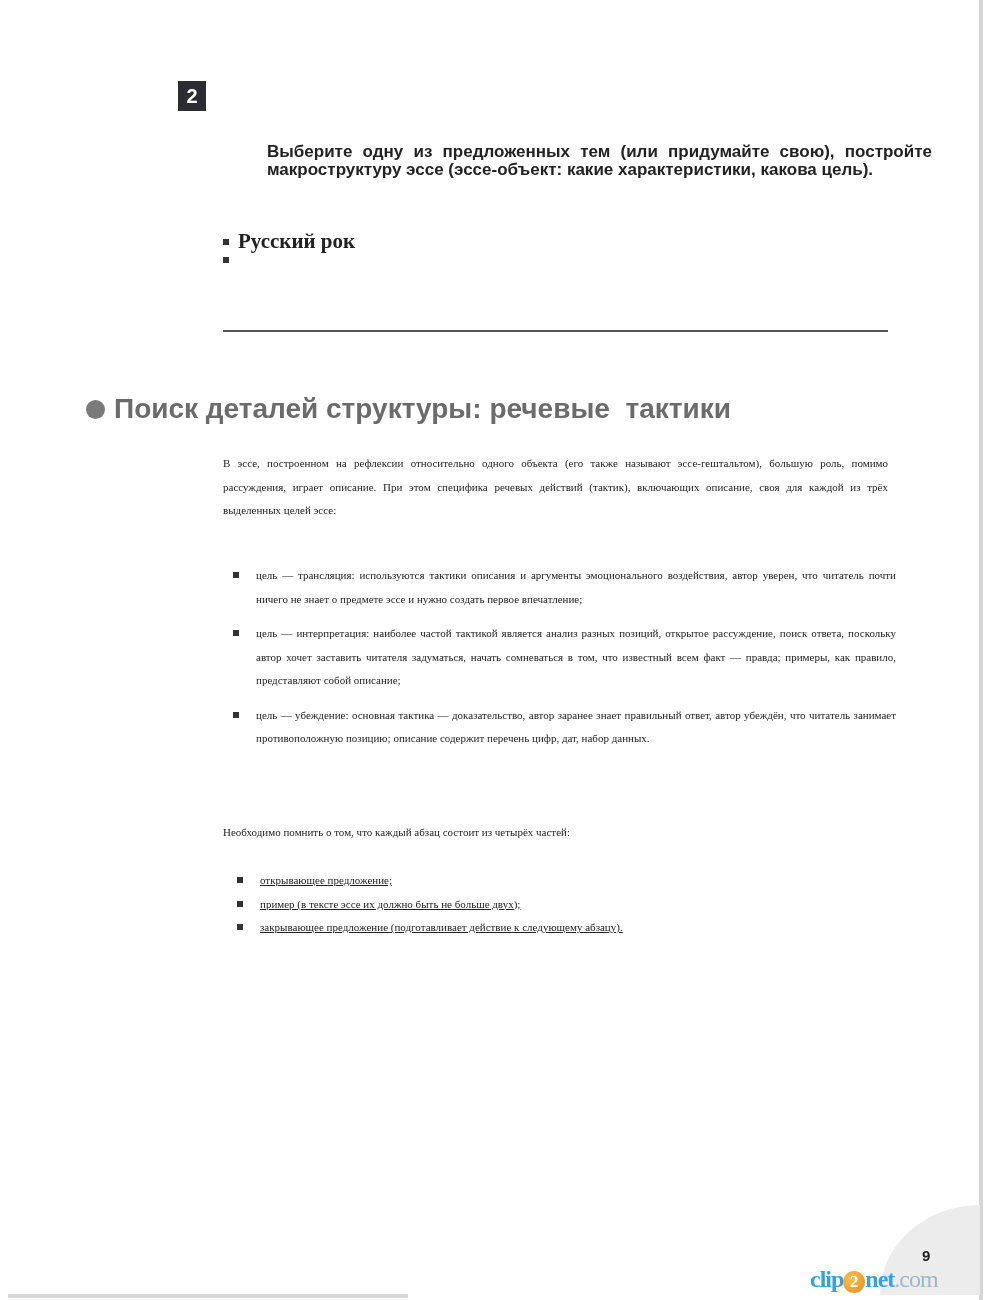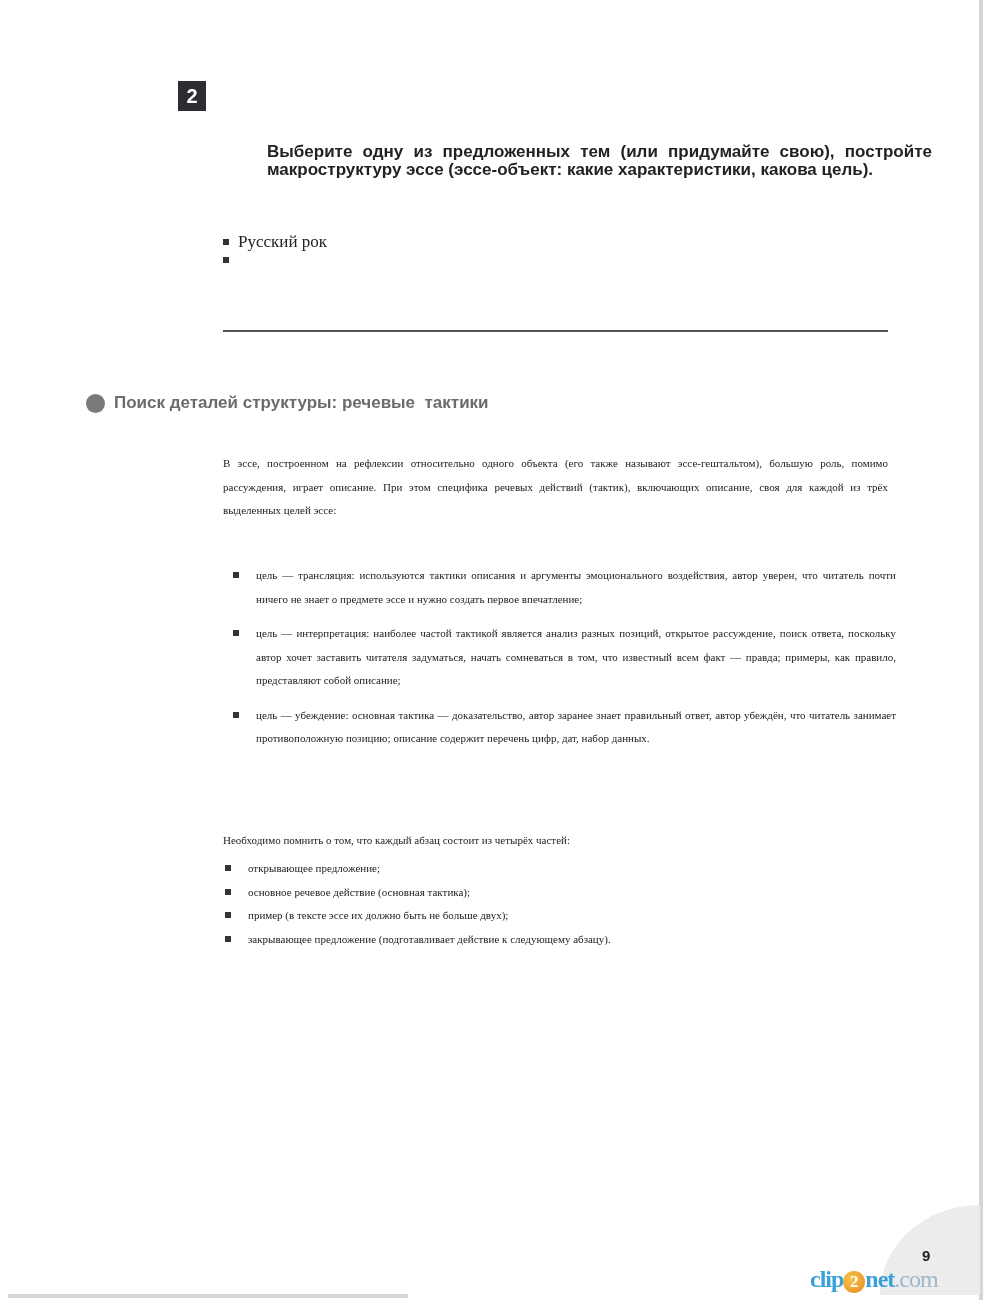--- a/index.html
+++ b/index.html
@@ -13,35 +13,35 @@
       position: absolute; left: 178px; top: 81px; width: 28px; height: 30px; background: #2b2d33;
       color: #fff; font-family: "Liberation Sans", sans-serif; font-weight: bold; font-size: 20px;
       display: flex; align-items: center; justify-content: center;
     }
     .task-text {
       position: absolute; left: 223px; top: 143px; width: 665px;
       font-family: "Liberation Sans", sans-serif; font-weight: bold; font-size: 17px; line-height: 18px;
       color: #222; text-align: justify; margin-left: 44px;
     }
     .topics { position: absolute; left: 223px; top: 226px; width: 665px; margin: 0; padding: 0; list-style: none; }
-    .topics li { font-size: 17px; line-height: 31px; color: #222; display: flex; align-items: center; }
+    .topics li { font-size: 21px; line-height: 31px; color: #222; display: flex; align-items: center; font-weight: bold; }
     .sq-bullet { display: inline-block; width: 6px; height: 6px; background: #333; margin-right: 9px; }
     .rule { position: absolute; left: 223px; top: 330px; width: 665px; height: 2px; background: #555; }
     .section-heading {
       position: absolute; left: 86px; top: 393px; display: flex; align-items: center;
-      font-family: "Liberation Sans", sans-serif; font-weight: bold; font-size: 17px; color: #6b6b6b;
+      font-family: "Liberation Sans", sans-serif; font-weight: bold; font-size: 28px; color: #6b6b6b;
     }
     .section-dot { width: 19px; height: 19px; border-radius: 50%; background: #7a7a7a; margin-right: 9px; }
     .body { position: absolute; left: 223px; width: 665px; font-size: 11px; line-height: 23.5px; color: #222; text-align: justify; }
     .p-intro { top: 452px; }
     .goals { top: 556px; margin: 8px; padding: 0; list-style: none; }
     .goals li { position: relative; padding-left: 25px; margin-bottom: 11px; }
     .goals li .sq-bullet { position: absolute; left: 2px; top: 8px; }
-    .p-note { top: 821px; margin-top: 8px; }
-    .parts { top: 857px; margin: 0; padding: 0; list-style: none; }
+    .p-note { top: 821px; }
+    .parts { top: 857px; margin: 12px; padding: 0; list-style: none; text-decoration: underline; }
     .parts li { position: relative; padding-left: 25px; line-height: 23.5px; }
     .parts li .sq-bullet { position: absolute; left: 2px; top: 8px; }
     .corner-tab {
       position: absolute; left: 880px; top: 1205px; width: 100px; height: 90px;
       background: #ececec; border-top-left-radius: 100px 90px;
     }
     .page-number {
       position: absolute; left: 922px; top: 1247px; font-family: "Liberation Sans", sans-serif;
       font-weight: bold; font-size: 15px; color: #222;
     }
@@ -87,21 +87,20 @@
 <ul class="body goals">
   <li><span class="sq-bullet"></span><span>цель — трансляция: используются тактики описания и аргументы эмоционального воздействия, автор уверен, что читатель почти ничего не знает о предмете эссе и нужно создать первое впечатление;</span></li>
   <li><span class="sq-bullet"></span><span>цель — интерпретация: наиболее частой тактикой является анализ разных позиций, открытое рассуждение, поиск ответа, поскольку автор хочет заставить читателя задуматься, начать сомневаться в том, что известный всем факт — правда; примеры, как правило, представляют собой описание;</span></li>
   <li><span class="sq-bullet"></span><span>цель — убеждение: основная тактика — доказательство, автор заранее знает правильный ответ, автор убеждён, что читатель занимает противоположную позицию; описание содержит  перечень цифр, дат, набор данных.</span></li>
 </ul>
 
 <div class="body p-note">Необходимо помнить о том, что каждый абзац состоит из четырёх частей:</div>
 
 <ul class="body parts">
   <li><span class="sq-bullet"></span><span>открывающее предложение;</span></li>
-  <li><span class="sq-bullet"></span><span>основное речевое действие (основная тактика);</span></li>
   <li><span class="sq-bullet"></span><span>пример (в тексте эссе их должно быть не больше двух);</span></li>
   <li><span class="sq-bullet"></span><span>закрывающее предложение (подготавливает действие к следующему абзацу).</span></li>
 </ul>
 
 <div class="corner-tab"></div>
 <div class="page-number">9</div>
 
 <div class="watermark">
   <span>clip</span><span class="two">2</span><span>net</span><span class="dom">.com</span>
 </div>

